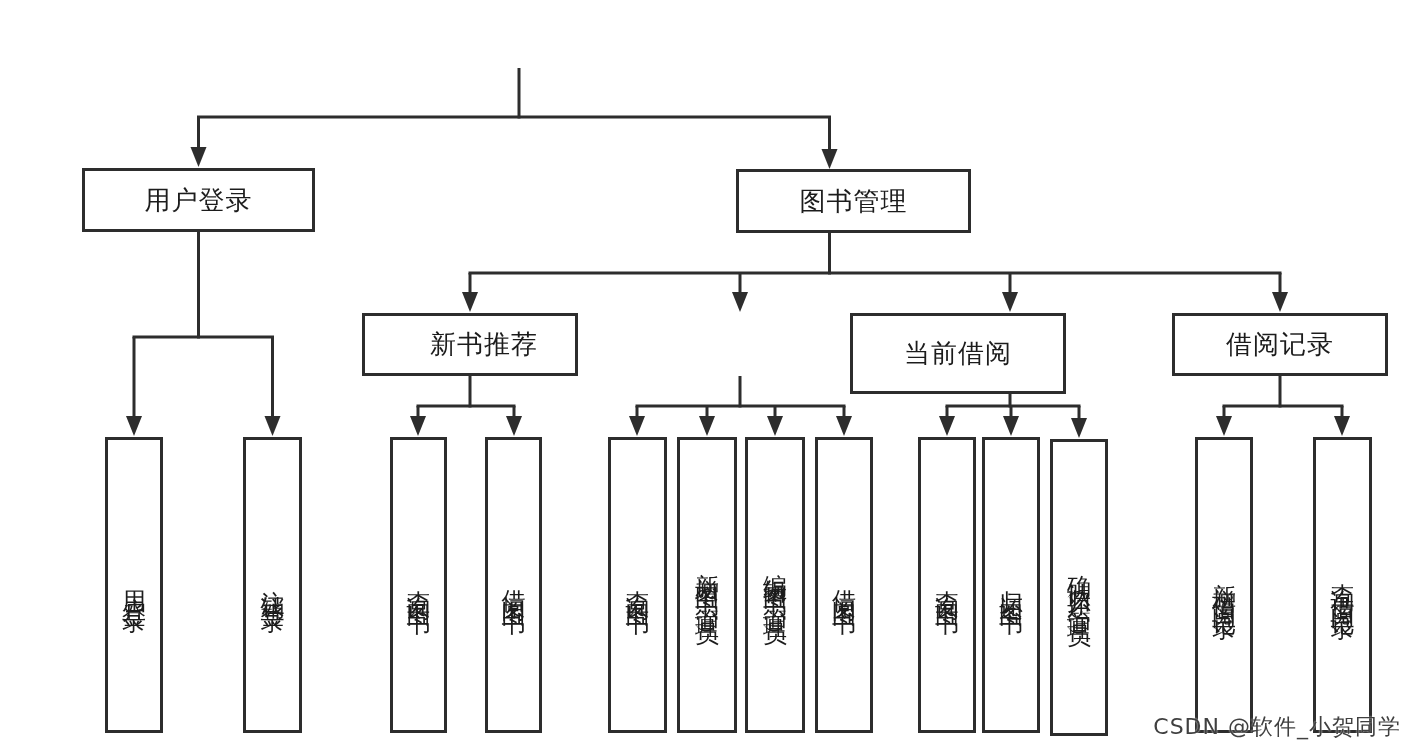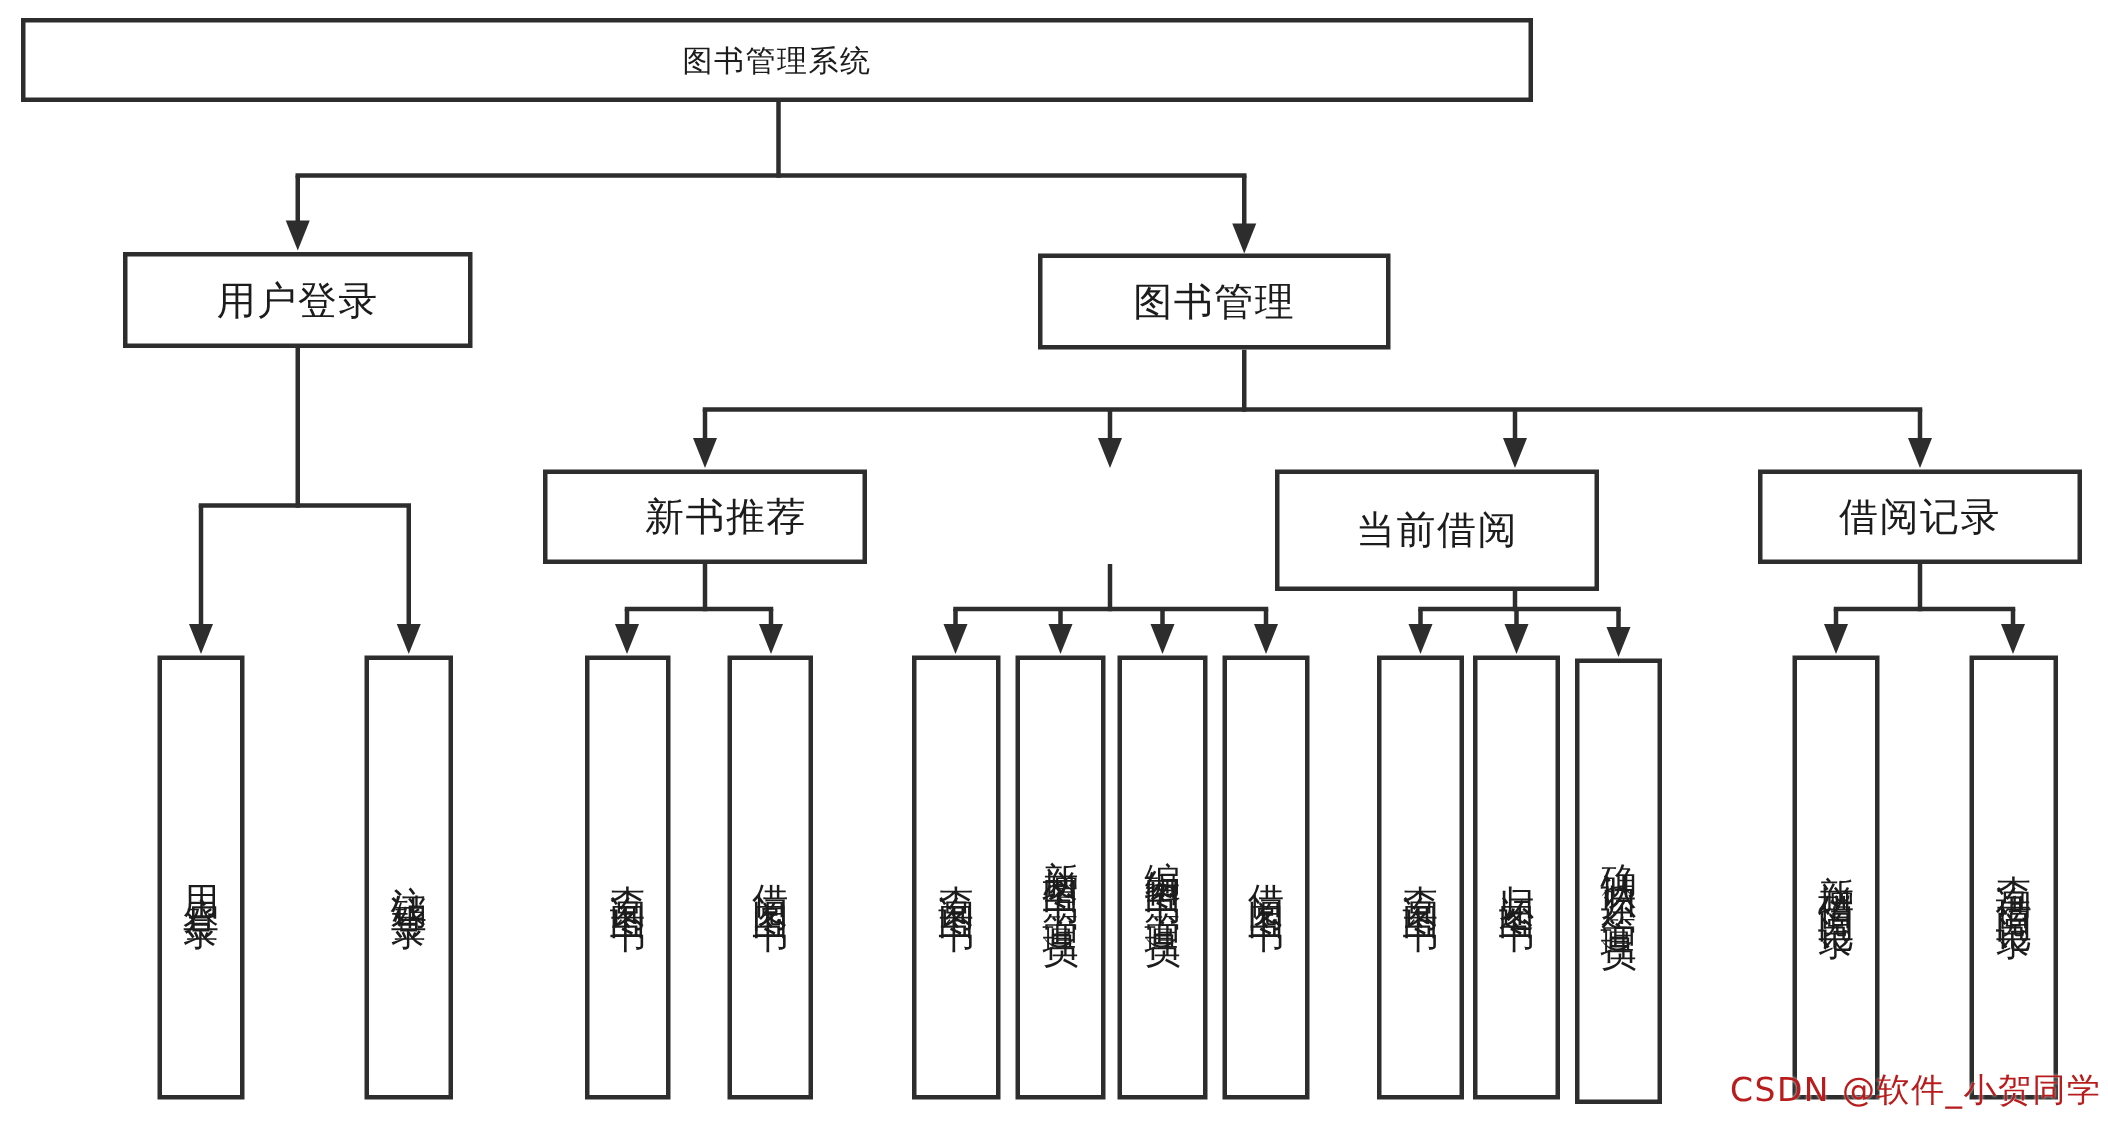--- a/index.html
+++ b/index.html
@@ -15,21 +15,21 @@
     color:#1c1c1c;z-index:2;
   }
   .root-label{font-size:20px;letter-spacing:1px;}
   .hlabel{font-size:26px;letter-spacing:1px;}
   .vlabel{
     writing-mode:vertical-rl;text-orientation:mixed;
     font-size:24px;letter-spacing:7px;line-height:1;
   }
   .watermark{
     position:absolute;right:4px;bottom:5px;z-index:3;
-    font-size:22px;color:#b91c1c;letter-spacing:1px;
+    font-size:22px;color:#404040;letter-spacing:1px;
     text-shadow:0 0 2px #ffffff;
   }
 </style>
 </head>
 <body>
 
 <div id="canvas">
 
   <svg class="connectors" width="1405" height="747" viewBox="0 0 1405 747">
     <g stroke="#2d2d2d" stroke-width="3" fill="none">
@@ -90,28 +90,25 @@
       <polygon points="767,416 783,416 775,436"></polygon>
       <polygon points="836,416 852,416 844,436"></polygon>
       <polygon points="939,416 955,416 947,436"></polygon>
       <polygon points="1003,416 1019,416 1011,436"></polygon>
       <polygon points="1071,418 1087,418 1079,438"></polygon>
       <polygon points="1216,416 1232,416 1224,436"></polygon>
       <polygon points="1334,416 1350,416 1342,436"></polygon>
     </g>
   </svg>
 
-  <div class="box" style="left:14px;top:12px;width:1008px;height:56px;">
-    <span class="root-label">图书管理系统</span>
-  </div>
 
   <div class="box" style="left:82px;top:168px;width:233px;height:64px;">
     <span class="hlabel">用户登录</span>
   </div>
-  <div class="box" style="left:692px;top:169px;width:235px;height:64px;">
+  <div class="box" style="left:736px;top:169px;width:235px;height:64px;">
     <span class="hlabel">图书管理</span>
   </div>
 
   <div class="box" style="left:362px;top:313px;width:216px;height:63px;padding-left:28px;">
     <span class="hlabel">新书推荐</span>
   </div>
   <div class="box" style="left:850px;top:313px;width:216px;height:81px;">
     <span class="hlabel">当前借阅</span>
   </div>
   <div class="box" style="left:1172px;top:313px;width:216px;height:63px;">

